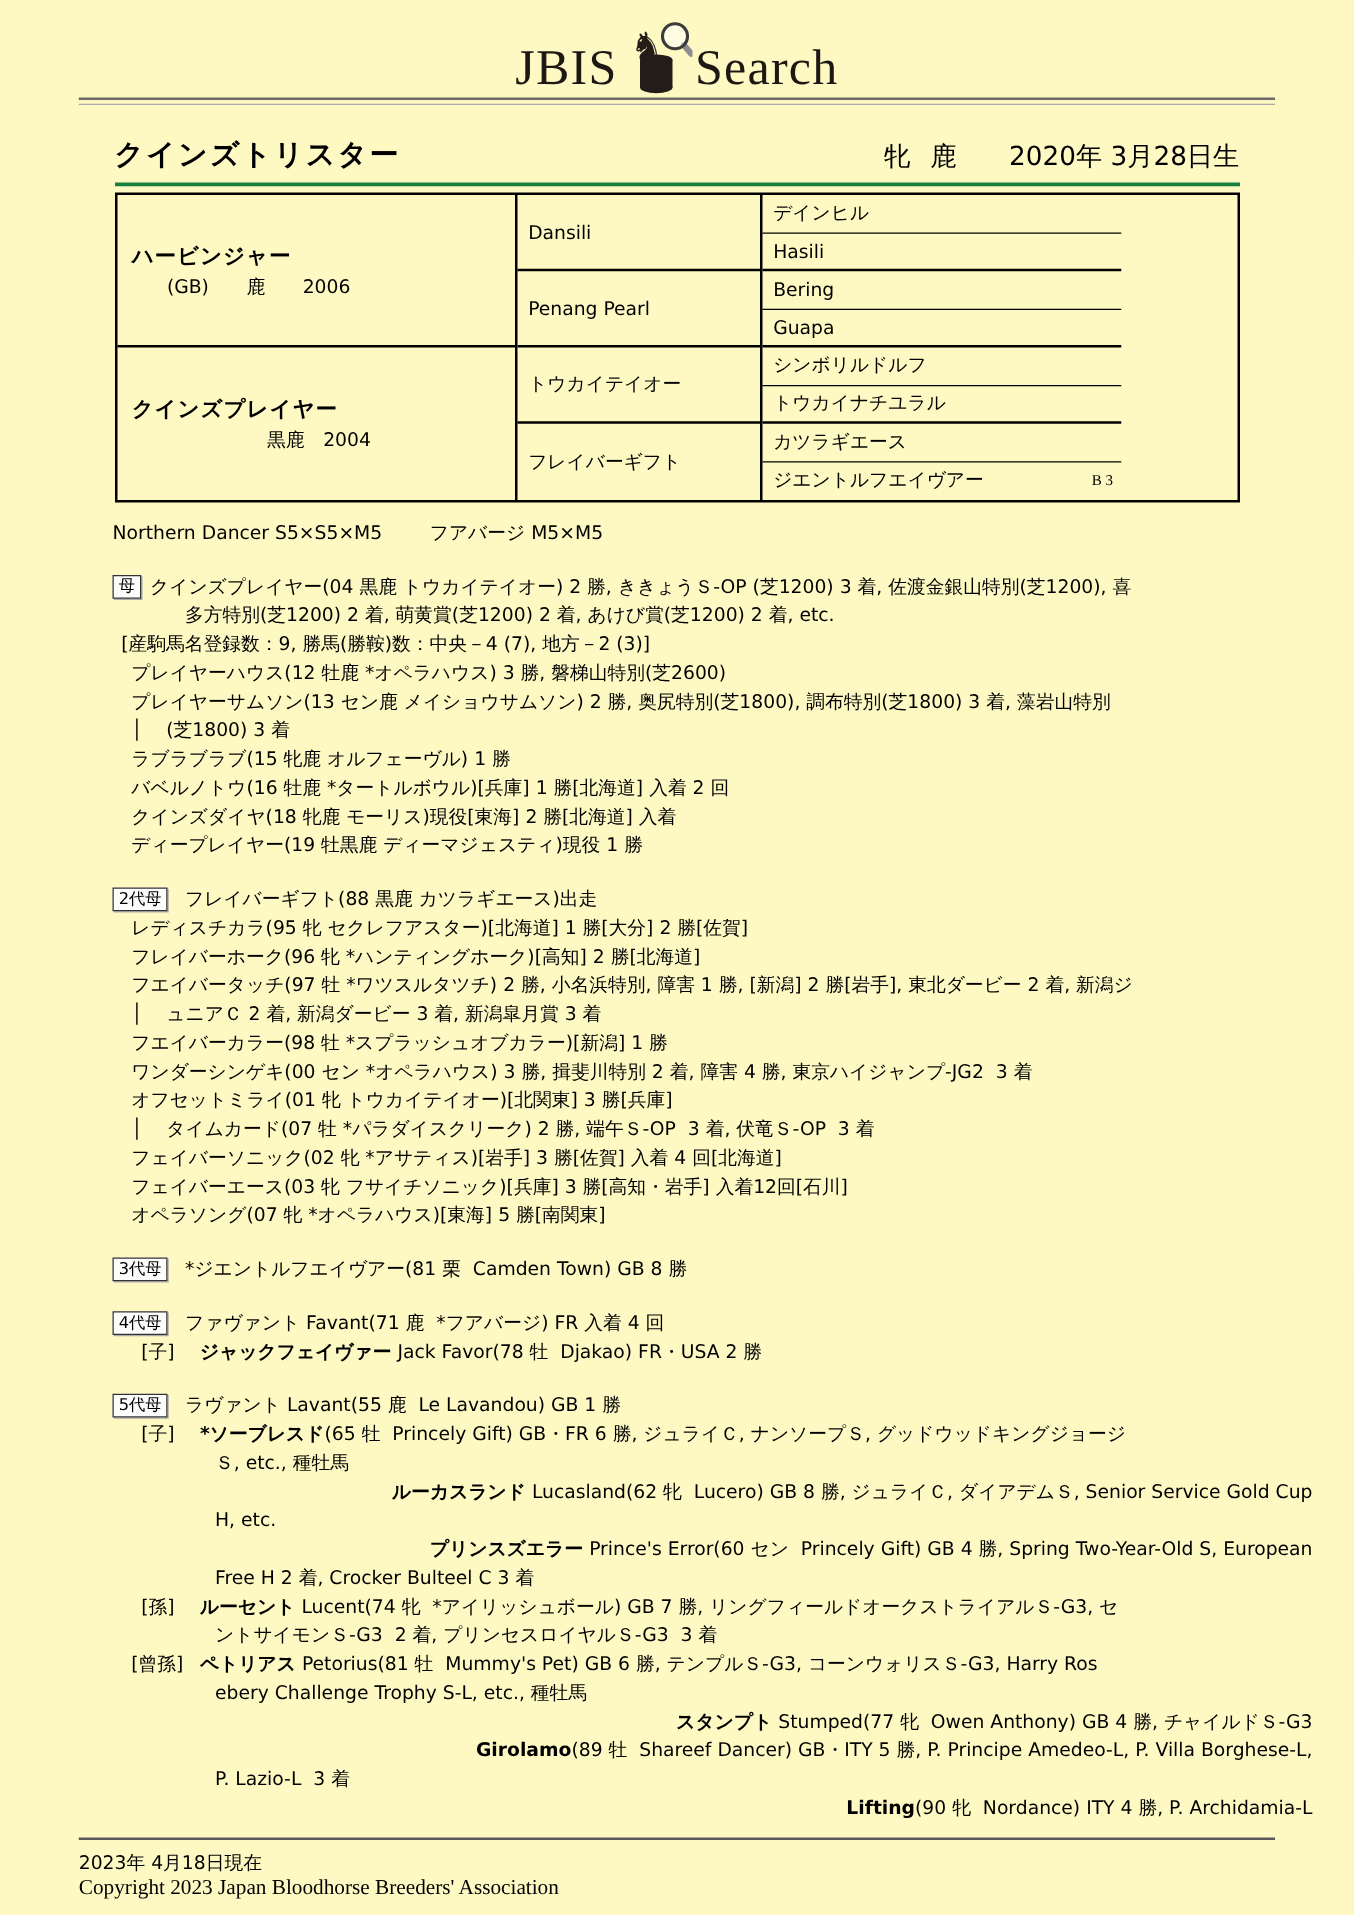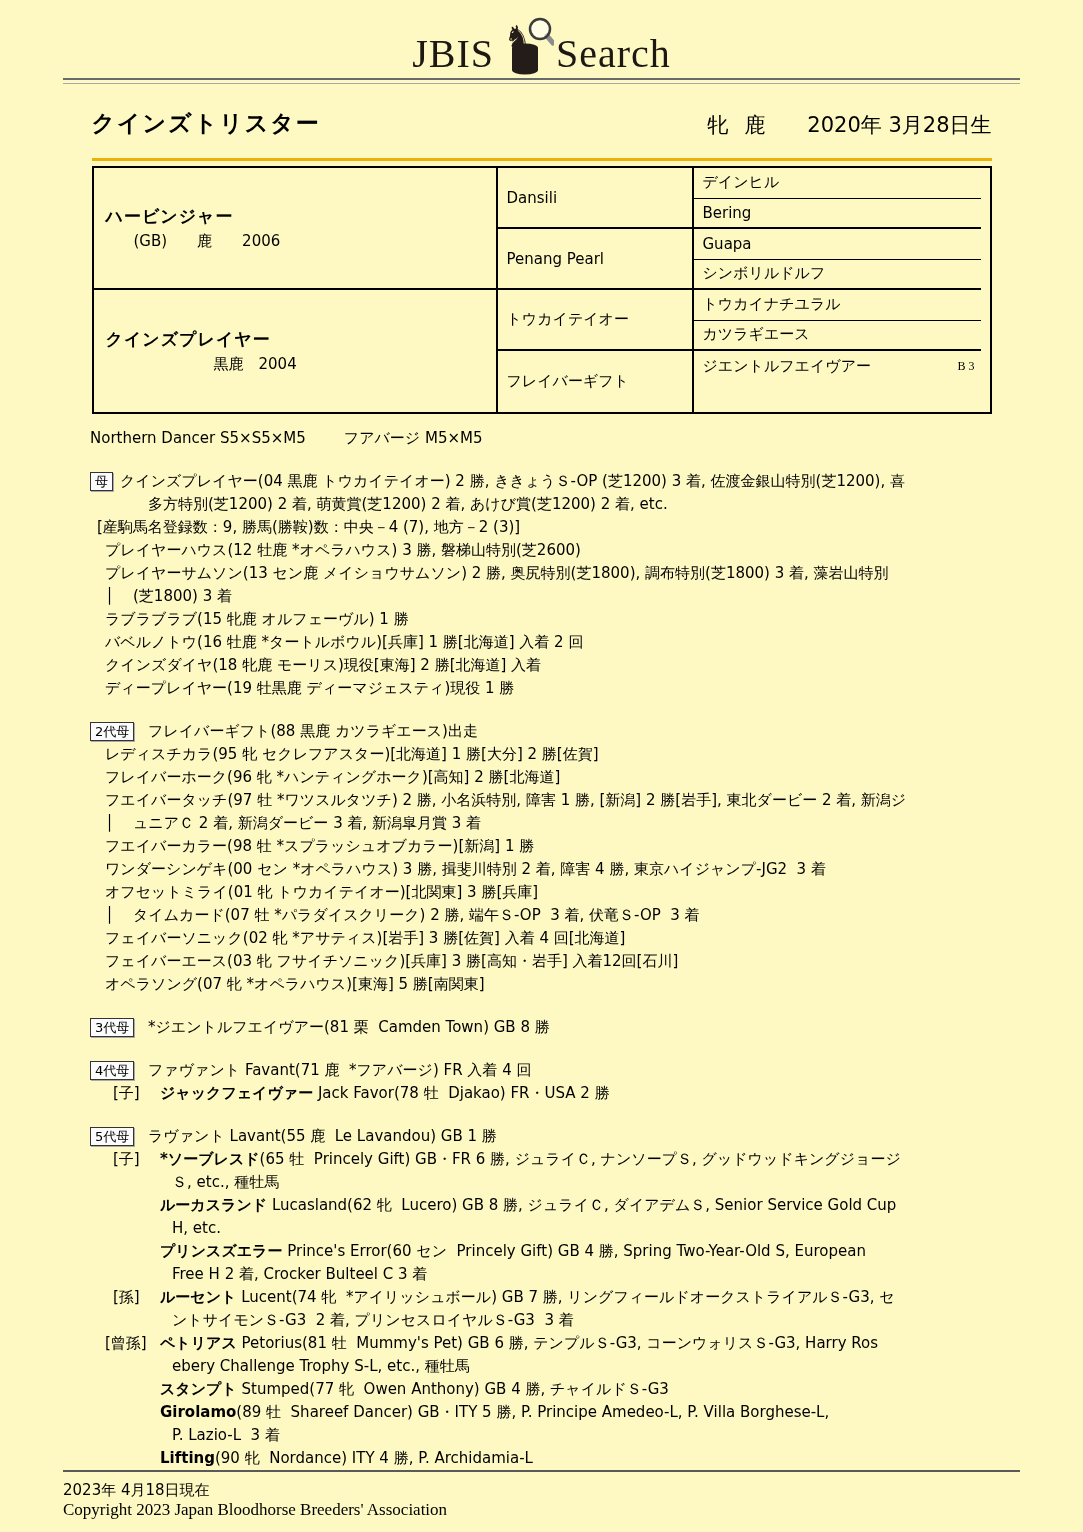--- a/index.html
+++ b/index.html
@@ -7,30 +7,30 @@
         font-family:"DejaVu Sans",sans-serif;color:#000;overflow:hidden;}
 
   
   .logo-row{display:flex;align-items:flex-end;justify-content:center;padding-top:10px;height:64px;}
   .logo-text{font-family:"Liberation Serif",serif;font-size:40px;line-height:1;color:#1d1813;letter-spacing:1px;}
   .logo-icon{width:56px;height:60px;margin:0 2px -2px 4px;}
   .hdr-rule{margin:4px auto 0;width:957px;height:3px;border-top:2px solid #6a6a6a;border-bottom:1px solid #a9a9a9;}
 
   
   .title-row{margin:24px auto 0;width:900px;display:flex;justify-content:space-between;align-items:flex-end;
-             border-bottom:3px solid #eab308;padding-bottom:19px;gap:48px;}
+             border-bottom:3px solid #15803d;padding-bottom:7px;gap:48px;}
   .h-name{font-size:23px;font-weight:bold;letter-spacing:2px;}
   .h-info{font-size:21px;white-space:pre;}
   .h-sex{margin-right:16px;}
   .h-coat{margin-right:42px;}
 
   
   .ped{margin:5px auto 0;width:900px;display:flex;border:2.5px solid #000;box-sizing:border-box;}
   .ped *{box-sizing:border-box;}
-  .ped-col1{width:404px;border-right:2px solid #000;display:flex;flex-direction:column;}
+  .ped-col1{width:320px;border-right:2px solid #000;display:flex;flex-direction:column;}
   .c-main{height:122px;display:flex;flex-direction:column;justify-content:center;padding-left:12px;}
   .c-main.sire{border-bottom:2px solid #000;}
   .p-name{font-size:17px;font-weight:bold;letter-spacing:1px;}
   .p-info{font-size:15px;white-space:pre;margin-top:4px;}
   .sire .p-info{padding-left:28px;}
   .dam  .p-info{padding-left:108px;}
   .ped-col2{width:196px;border-right:2px solid #000;display:flex;flex-direction:column;}
   .c-parent{height:61px;display:flex;align-items:center;padding-left:9px;font-size:15px;border-bottom:2px solid #000;}
   .c-parent:last-child{border-bottom:none;}
   .ped-col3{width:287px;display:flex;flex-direction:column;}
@@ -51,21 +51,21 @@
              padding:0 4px;font-size:13px;line-height:17px;background:#fcfcfc;white-space:nowrap;}
   .ln{font-size:15px;line-height:23px;white-space:pre;}
   .ln-bar:empty,.ln-label:empty,.ln-bold:empty{display:none;}
   .ln-bar{display:inline-block;width:28px;}
   .ln-label{display:inline-block;}
   .ln-bold{font-weight:bold;}
   .ln[data-indent="m-head"]{padding-left:30px;}
   .ln[data-indent="head"]{padding-left:58px;}
   .ln[data-indent="bracket"]{padding-left:7px;}
   .ln[data-indent="child"]{padding-left:15px;}
-  .ln[data-indent="name"]{padding-left:70px;}
+  .ln[data-indent="name"]{padding-left:70px;text-align:right;}
   .ln[data-indent="cont"]{padding-left:82px;}
   .ln[data-indent="label2"]{padding-left:23px;}
   .ln[data-indent="label2"] .ln-label{width:47px;}
   .ln[data-indent="label3"]{padding-left:15px;}
   .ln[data-indent="label3"] .ln-label{width:55px;}
 
   
   .footer{position:absolute;left:63px;right:63px;bottom:12px;border-top:2px solid #5a5a5a;padding-top:9px;}
   .footer-row{display:flex;justify-content:space-between;align-items:baseline;flex-direction:column;}
   .f-date{font-size:15px;}
@@ -118,20 +118,23 @@
           <span>トウカイテイオー</span>
         </div>
         <div class="c-parent">
           <span>フレイバーギフト</span>
         </div>
       </div>
     <div class="ped-col3">
 
     <div class="c-g3">
           <span>デインヒル</span>
+        </div>
+        <div class="c-g3">
+          <span>Hasili</span>
         </div>
         <div class="c-g3">
           <span>Bering</span>
         </div>
         <div class="c-g3">
           <span>Guapa</span>
         </div>
         <div class="c-g3">
           <span>シンボリルドルフ</span>
         </div>

